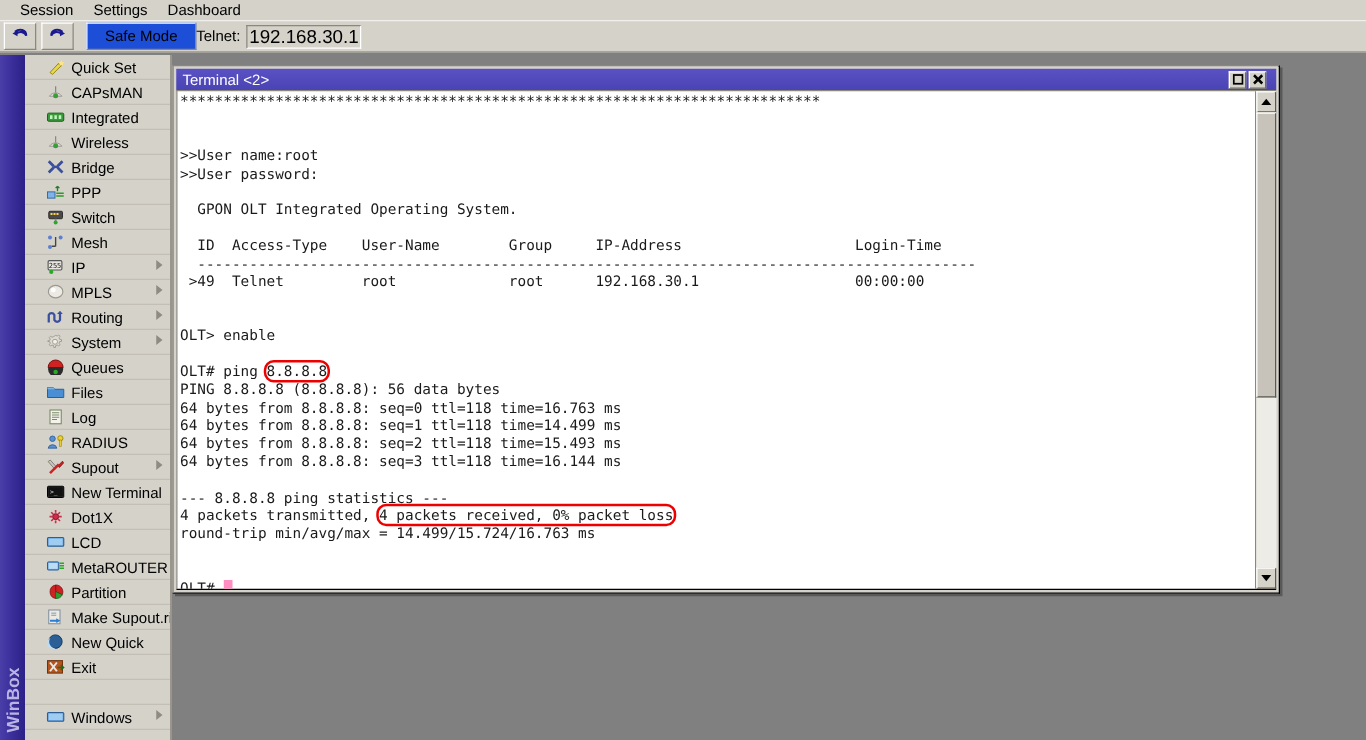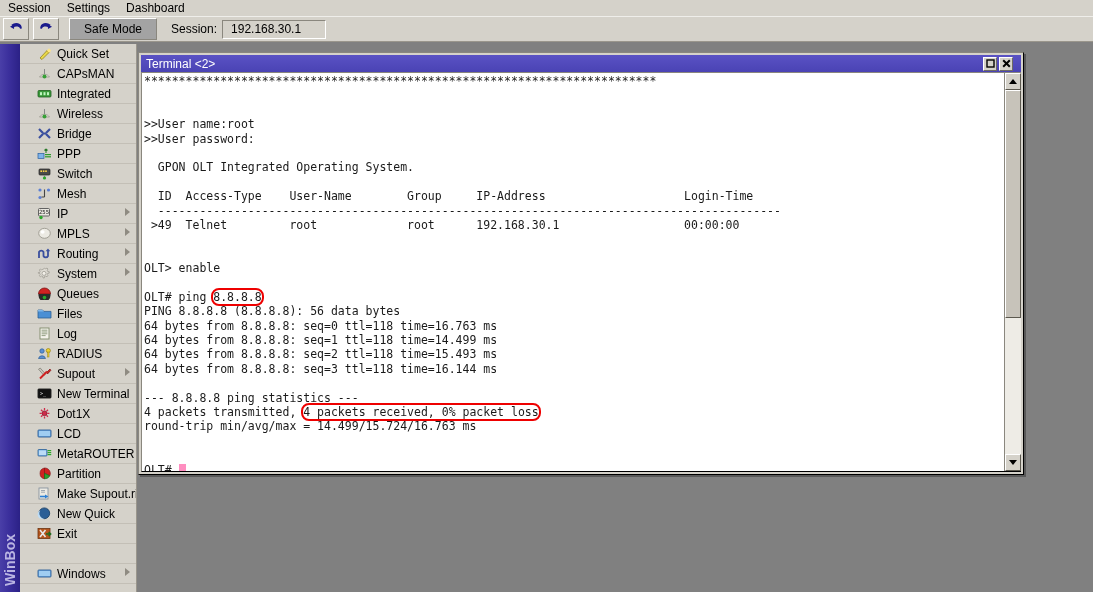--- a/index.html
+++ b/index.html
@@ -23,21 +23,21 @@
   }
 
   
   .menubar {
     position: absolute;
     left: 0; top: 0;
     width: 1093px; height: 16px;
     background: #d5d2ca;
     display: flex;
     align-items: center;
-    padding-left: 0;
+    padding-left: 8px;
     box-sizing: border-box;
     font-size: 12px;
   }
   .menubar .mi {
     padding: 0 8px;
     line-height: 16px;
     white-space: nowrap;
     color: #000;
   }
 
@@ -60,40 +60,39 @@
     border: 1px solid #ffffff;
     border-right-color: #8a877e;
     border-bottom-color: #8a877e;
     margin-right: 4px;
     display: flex;
     align-items: center;
     justify-content: center;
   }
   .safemode {
     width: 86px; height: 20px;
-    background: #a3a3a3;
+    background: #1d4ed8;
     border: 1px solid #ffffff;
     border-right-color: #8a877e;
     border-bottom-color: #8a877e;
     display: flex; align-items: center; justify-content: center;
     font-size: 12px;
     margin-left: 6px;
-    margin-right: 14px;
   }
   .sess-label { font-size: 12px; margin-right: 5px; }
   .sess-box {
     height: 17px;
     min-width: 86px;
     background: #d5d2ca;
     border: 1px solid #8a877e;
     border-right-color: #ffffff;
     border-bottom-color: #ffffff;
     display: flex; align-items: center;
-    padding: 0 8px;
-    font-size: 12px;
+    padding: 0 1px;
+    font-size: 15px;
   }
 
   
   .rail {
     position: absolute;
     left: 0; top: 44px;
     width: 20px; height: 548px;
     background: linear-gradient(to right, #4a3fa8 0%, #3b2f9c 45%, #2b2186 100%);
     overflow: hidden;
   }
@@ -292,21 +291,21 @@
     </div>
     <div class="tbtn">
       <span>
         <svg width="14" height="12" viewBox="0 0 14 12">
           <path d="M11 3.5 C7.5 0.5 2 1.5 2 6.5 C3 3.5 7 2.5 10.5 5" fill="none" stroke="#1a1a8c" stroke-width="1.7"></path>
           <path d="M13 4.8 L8.8 2.2 L9.0 7.0 Z" fill="#1a1a8c"></path>
         </svg>
       </span>
     </div>
     <div class="safemode">Safe Mode</div>
-    <div class="sess-label">Session:</div>
+    <div class="sess-label">Telnet:</div>
     <div class="sess-box">192.168.30.1</div>
   </div>
 
   <div class="rail">
     <div class="rail-text">WinBox</div>
   </div>
 
   <div class="sidebar" id="sidebar">
       <div class="sb-item">
         <span class="sb-ico">

